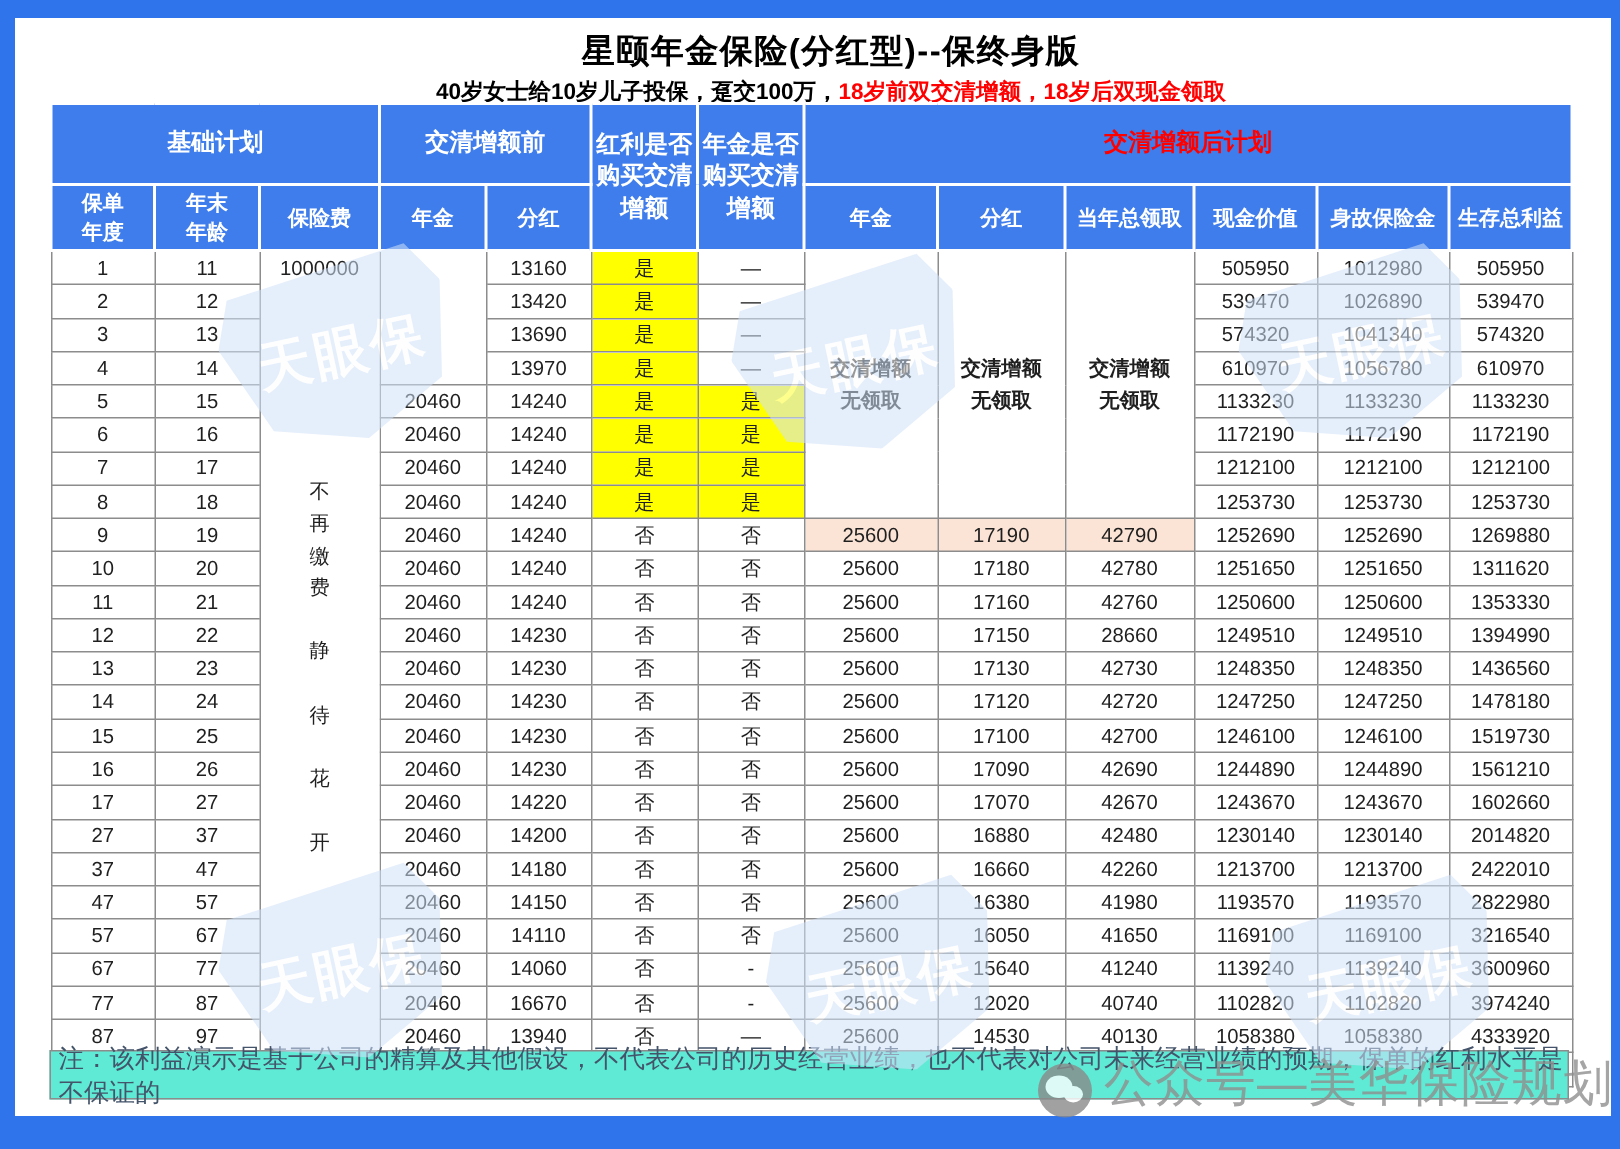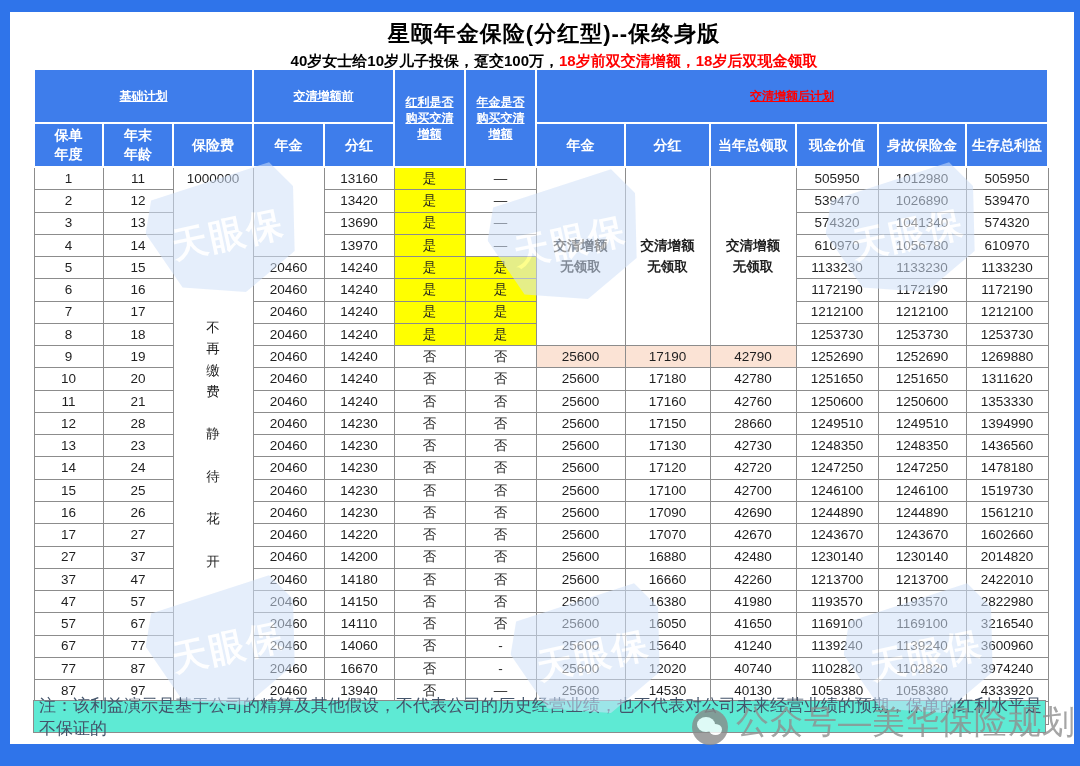--- a/index.html
+++ b/index.html
@@ -23,21 +23,21 @@
   .title{margin-top:7px;text-align:center;font-size:22px;font-weight:bold;color:#000;letter-spacing:1px;}
   .subtitle{margin-top:3px;text-align:center;font-size:15px;font-weight:bold;color:#000;}
   .subtitle .red{color:var(--red);margin-top:28px;}
   .table-wrap{position:absolute;left:23px;top:56px;}
   table{border-collapse:collapse;table-layout:fixed;width:1014px;}
   thead th{
     background:var(--hdr);color:#fff;font-weight:bold;font-size:14px;
     border:2px solid #fff;vertical-align:middle;text-align:center;
     white-space:pre-line;line-height:1.35;padding:2px 0;
   }
-  thead tr.grp th{height:48px;font-size:12px;text-decoration:underline;}
+  thead tr.grp th{height:48px;font-size:16px;}
   thead tr.sub th{height:38px;}
   thead th.redtxt{color:var(--red);}
   tbody td{
     border:1px solid var(--grid);background:#fff;color:var(--ink);
     font-size:13.5px;text-align:center;vertical-align:middle;
     height:21.28px;padding:0;line-height:1;
     overflow:hidden;
   }
   td.yellow{background:var(--yellow);}
   td.peach{background:var(--peach);}
@@ -257,21 +257,21 @@
             <td>否</td>
             <td>25600</td>
             <td>17160</td>
             <td>42760</td>
             <td>1250600</td>
             <td>1250600</td>
             <td>1353330</td>
           </tr>
           <tr>
             <td>12</td>
-            <td>28</td>
+            <td>22</td>
             <td>20460</td>
             <td>14230</td>
             <td>否</td>
             <td>否</td>
             <td>25600</td>
             <td>17150</td>
             <td>28660</td>
             <td>1249510</td>
             <td>1249510</td>
             <td>1394990</td>

